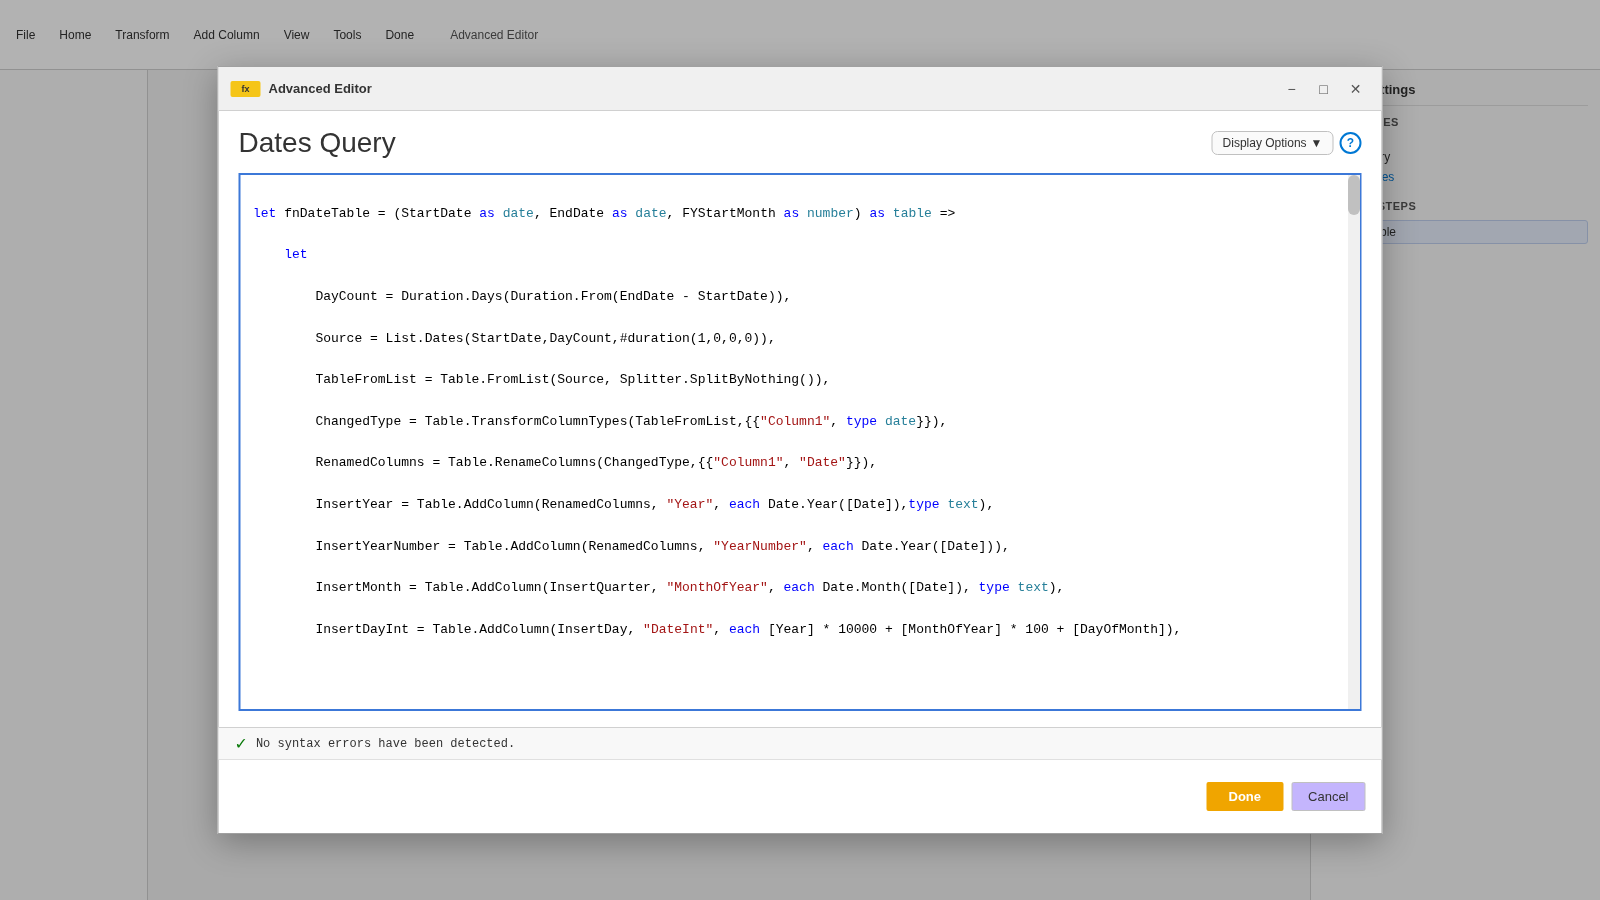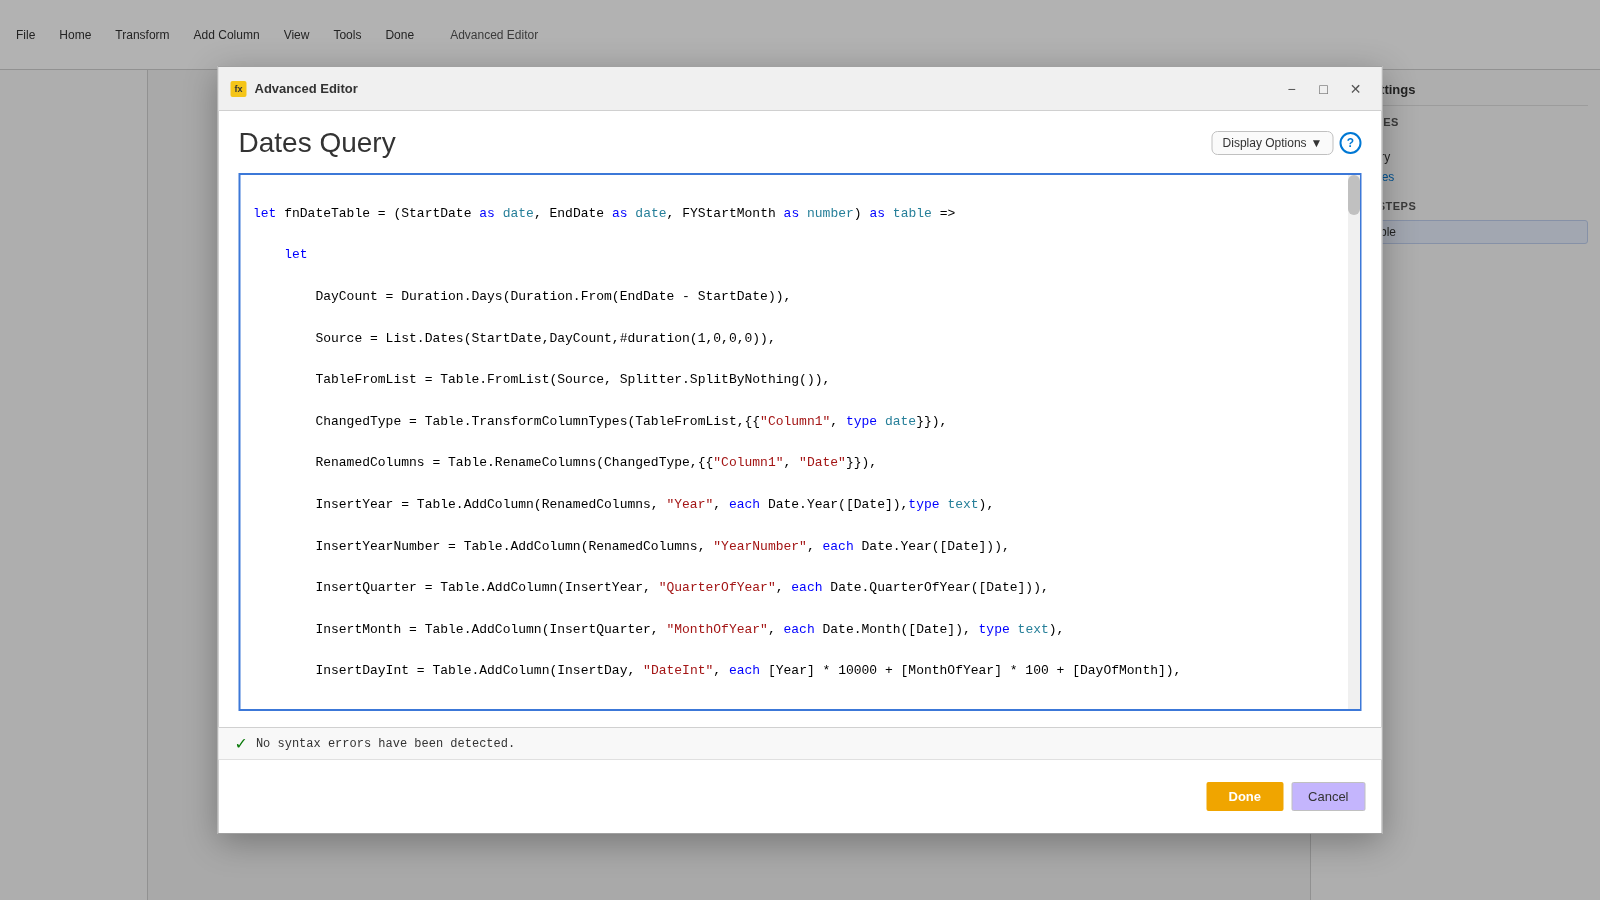--- a/index.html
+++ b/index.html
@@ -157,21 +157,21 @@
       flex-shrink: 0;
     }
 
     .dialog-title-left {
       display: flex;
       align-items: center;
       gap: 8px;
     }
 
     .dialog-icon {
-      width: 16px;
+      width: 30px;
       height: 16px;
       background: #f5c518;
       border-radius: 2px;
       display: flex;
       align-items: center;
       justify-content: center;
       font-size: 9px;
       font-weight: bold;
       color: #333;
     }
@@ -425,21 +425,20 @@
         <div class="code-content">
 <span class="code-line"><span class="kw">let</span> fnDateTable = (StartDate <span class="kw">as</span> <span class="type-name">date</span>, EndDate <span class="kw">as</span> <span class="type-name">date</span>, FYStartMonth <span class="kw">as</span> <span class="type-name">number</span>) <span class="kw">as</span> <span class="type-name">table</span> =&gt;</span>
 <span class="code-line">    <span class="kw">let</span></span>
 <span class="code-line">        DayCount = Duration.Days(Duration.From(EndDate - StartDate)),</span>
 <span class="code-line">        Source = List.Dates(StartDate,DayCount,#duration(1,0,0,0)),</span>
 <span class="code-line">        TableFromList = Table.FromList(Source, Splitter.SplitByNothing()),</span>
 <span class="code-line">        ChangedType = Table.TransformColumnTypes(TableFromList,{{<span class="string">"Column1"</span>, <span class="kw">type</span> <span class="type-name">date</span>}}),</span>
 <span class="code-line">        RenamedColumns = Table.RenameColumns(ChangedType,{{<span class="string">"Column1"</span>, <span class="string">"Date"</span>}}),</span>
 <span class="code-line">        InsertYear = Table.AddColumn(RenamedColumns, <span class="string">"Year"</span>, <span class="kw">each</span> Date.Year([Date]),<span class="kw">type</span> <span class="type-name">text</span>),</span>
 <span class="code-line">        InsertYearNumber = Table.AddColumn(RenamedColumns, <span class="string">"YearNumber"</span>, <span class="kw">each</span> Date.Year([Date])),</span>
-<span class="code-line">        InsertQuarter = Table.AddColumn(InsertYear, <span class="string">"QuarterOfYear"</span>, <span class="kw">each</span> Date.QuarterOfYear([Date])),</span>
 <span class="code-line">        InsertMonth = Table.AddColumn(InsertQuarter, <span class="string">"MonthOfYear"</span>, <span class="kw">each</span> Date.Month([Date]), <span class="kw">type</span> <span class="type-name">text</span>),</span>
 <span class="code-line">        InsertDayInt = Table.AddColumn(InsertDay, <span class="string">"DateInt"</span>, <span class="kw">each</span> [Year] * 10000 + [MonthOfYear] * 100 + [DayOfMonth]),</span>
 
 
 
 
 
 
 
 

